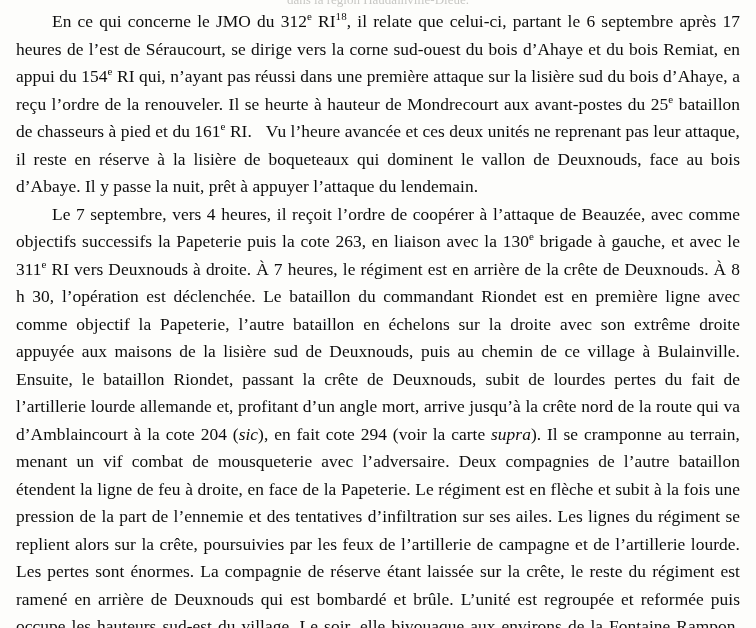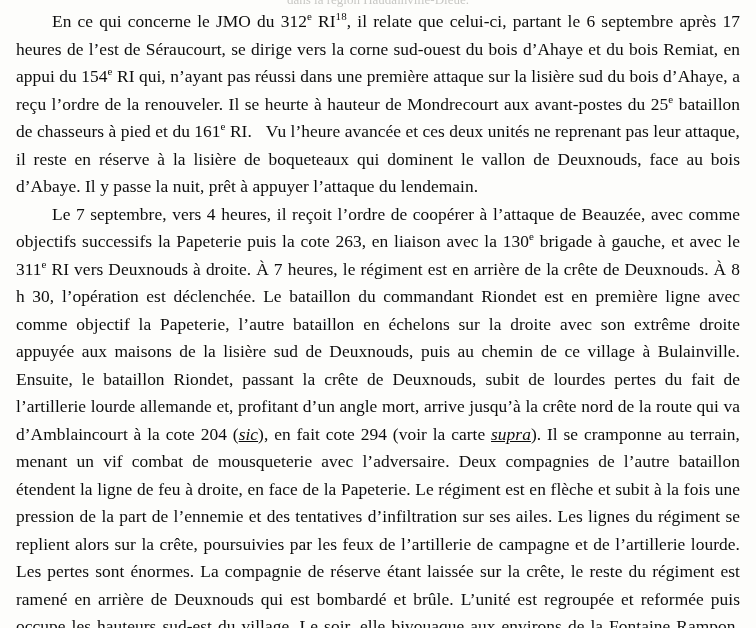--- a/index.html
+++ b/index.html
@@ -60,21 +60,20 @@
   p.para + p.para {
     margin-top: 0;
   }
   sup {
     font-size: 11px;
     vertical-align: super;
     line-height: 0;
   }
   .it {
     font-style: italic;
-    text-decoration: underline;
   }
   .sp {
     display: inline-block;
     width: 14px;
   }
 </style>
 </head>
 <body>
 
 <div class="page">

